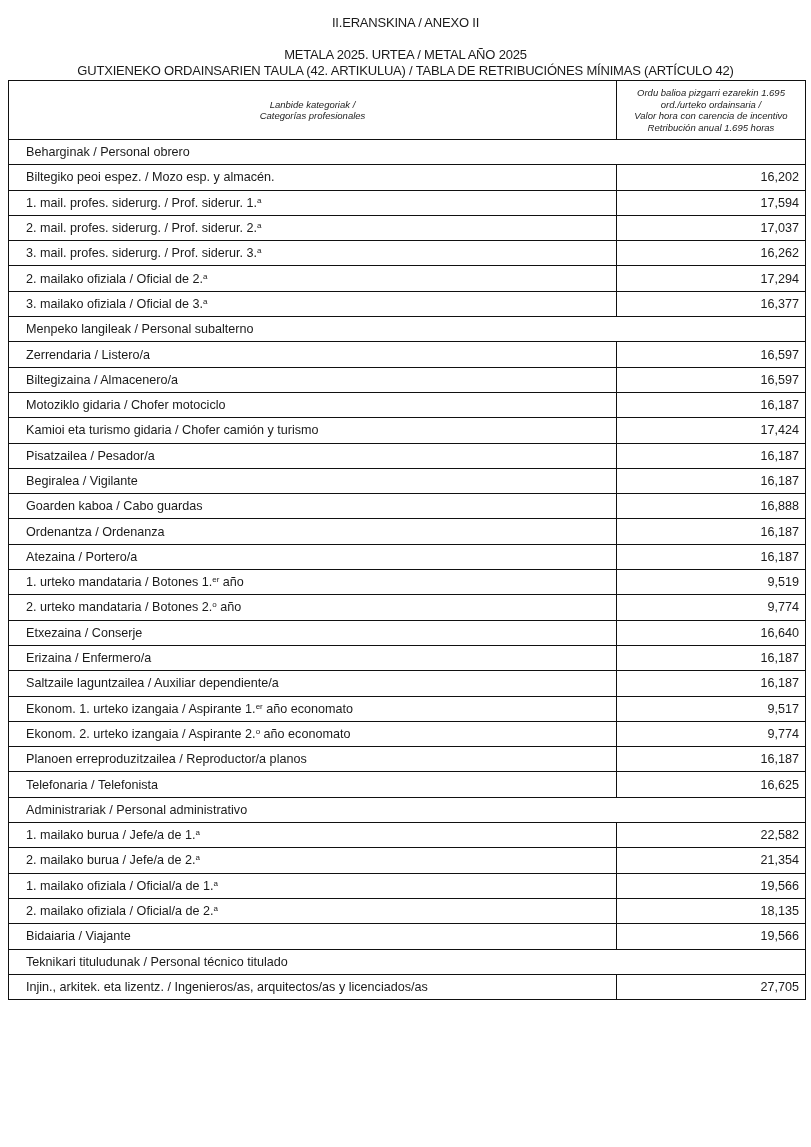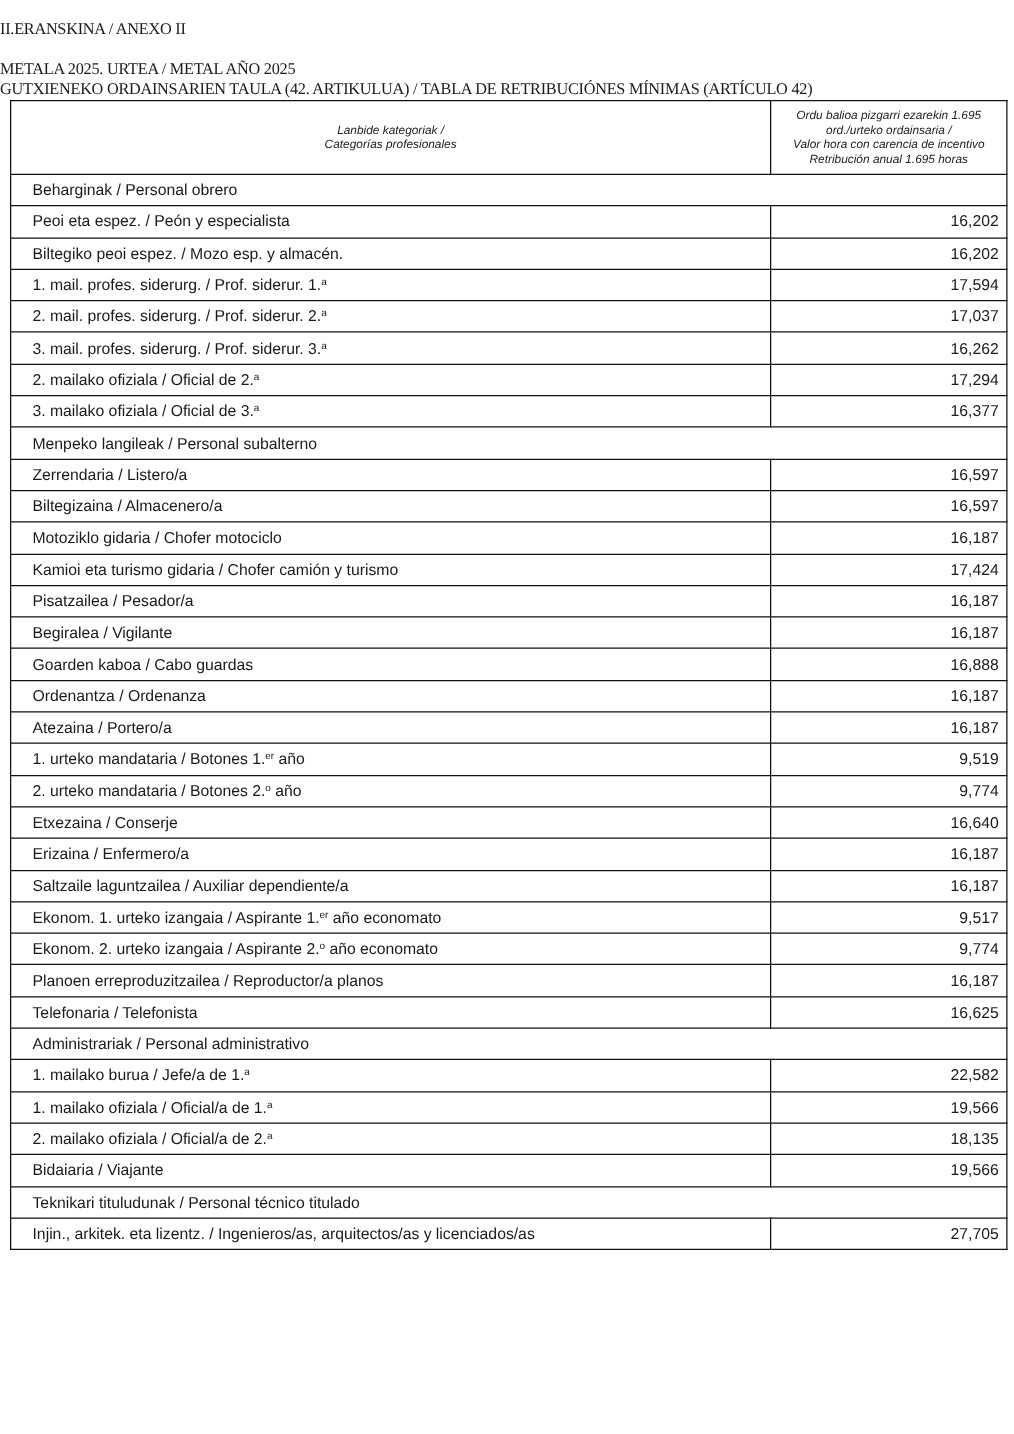--- a/index.html
+++ b/index.html
@@ -1,19 +1,19 @@
 <!DOCTYPE html>
 <html><head>
 <meta charset="utf-8">
 <style>
   html, body { margin: 0; padding: 0; background: #ffffff; }
   body { width: 811px; height: 1147px; position: relative; overflow: hidden;
          font-family: "Liberation Sans", "DejaVu Sans", sans-serif; color: #1a1a1a; }
-  .title { position: absolute; left: 0; width: 811px; 
-           font-family: Liberation Serif, serif; font-size: 13px; letter-spacing: -0.2px; }
+  .title { position: absolute; left: 0; width: 811px; text-align: center;
+           font-family: Liberation Sans, sans-serif; font-size: 13px; letter-spacing: -0.2px; }
   #t1 { top: 15px; }
   #t2 { top: 47px; }
   #t3 { top: 63px; }
   table { position: absolute; left: 8px; top: 80px; width: 797px;
           border-collapse: collapse; table-layout: fixed; }
   td, th { border: 1.3px solid #111; padding: 0; }
   col.c1 { width: 608px; }
   col.c2 { width: 189px; }
   th { height: 58px; font-weight: normal; font-style: italic; font-size: 9.5px;
        line-height: 11.5px; text-align: center; color: #222; vertical-align: middle; }
@@ -45,24 +45,20 @@
         <div>Ordu balioa pizgarri ezarekin 1.695</div>
         <div>ord./urteko ordainsaria /</div>
         <div>Valor hora con carencia de incentivo</div>
         <div>Retribución anual 1.695 horas</div>
       </th>
     </tr>
   </thead>
   <tbody id="tbody">
       <tr class="sec">
         <td colspan="2" class="lbl">Beharginak / Personal obrero</td>
-      </tr>
-      <tr>
-        <td class="lbl"><span>Peoi eta espez. / Peón y especialista</span></td>
-        <td class="val">16,202</td>
       </tr>
       <tr>
         <td class="lbl"><span>Biltegiko peoi espez. / Mozo esp. y almacén.</span></td>
         <td class="val">16,202</td>
       </tr>
       <tr>
         <td class="lbl"><span>1. mail. profes. siderurg. / Prof. siderur. 1.</span><sup>a</sup></td>
         <td class="val">17,594</td>
       </tr>
       <tr>
@@ -157,20 +153,24 @@
         <td class="val">16,625</td>
       </tr>
       <tr class="sec">
         <td colspan="2" class="lbl">Administrariak / Personal administrativo</td>
       </tr>
       <tr>
         <td class="lbl"><span>1. mailako burua / Jefe/a de 1.</span><sup>a</sup></td>
         <td class="val">22,582</td>
       </tr>
       <tr>
+        <td class="lbl"><span>2. mailako burua / Jefe/a de 2.</span><sup>a</sup></td>
+        <td class="val">21,354</td>
+      </tr>
+      <tr>
         <td class="lbl"><span>1. mailako ofiziala / Oficial/a de 1.</span><sup>a</sup></td>
         <td class="val">19,566</td>
       </tr>
       <tr>
         <td class="lbl"><span>2. mailako ofiziala / Oficial/a de 2.</span><sup>a</sup></td>
         <td class="val">18,135</td>
       </tr>
       <tr>
         <td class="lbl"><span>Bidaiaria / Viajante</span></td>
         <td class="val">19,566</td>

